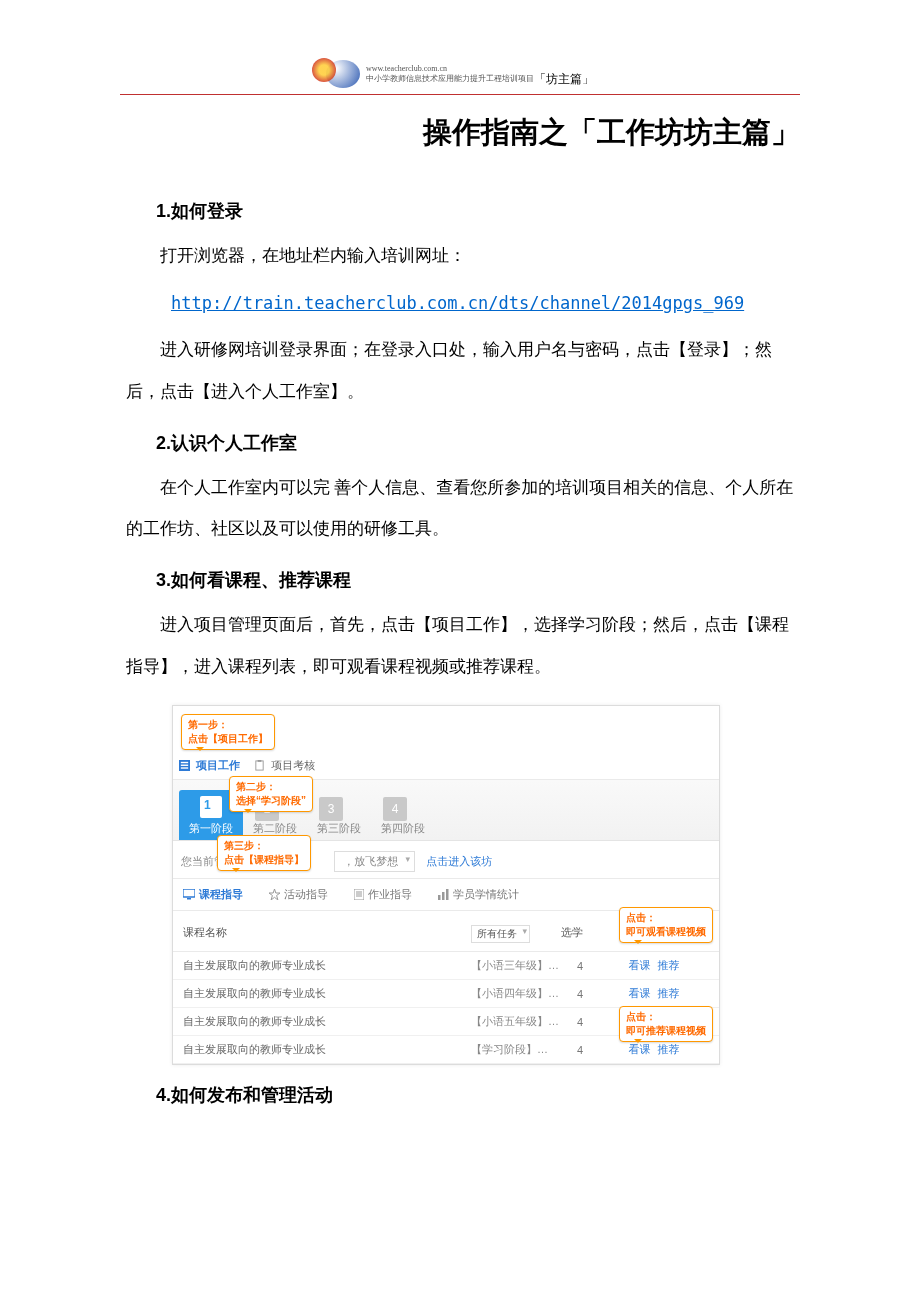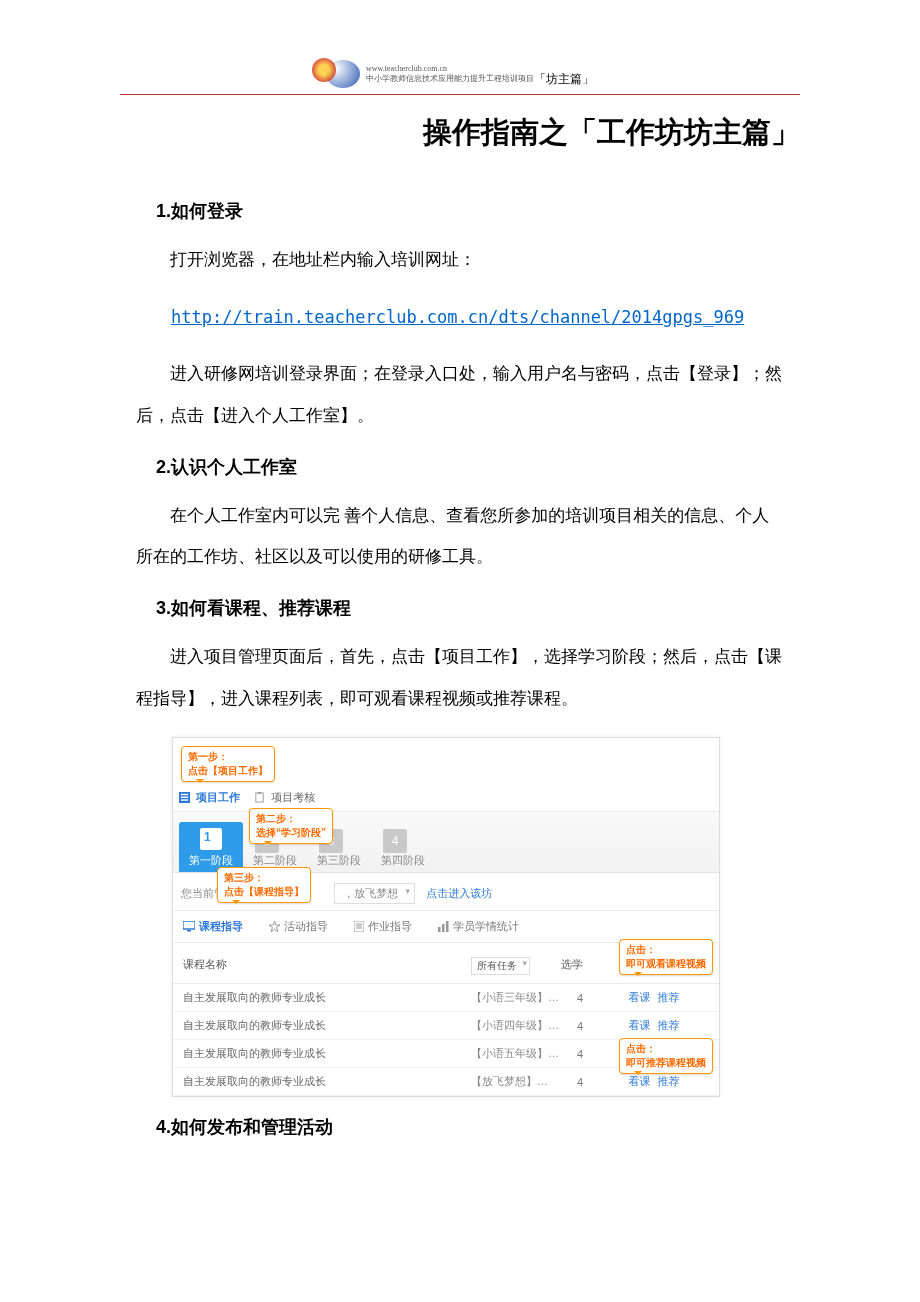--- a/index.html
+++ b/index.html
@@ -58,21 +58,21 @@
     font-weight: bold;
     font-family: "SimHei", "黑体", sans-serif;
     margin: 18px 0 12px 0;
     text-indent: 2em;
   }
   .body-p {
     font-size: 17px;
     line-height: 2.45;
     font-family: "SimSun", "宋体", serif;
     text-indent: 2em;
-    margin: 16px;
+    margin: 6px;
   }
   .url-link {
     color: #0066cc;
     text-decoration: underline;
     font-family: "SimSun", monospace;
     font-size: 17px;
     display: block;
     text-indent: 3em;
     line-height: 2.4;
   }
@@ -260,21 +260,21 @@
           <svg viewBox="0 0 12 12">
               <rect x="2" y="1" width="8" height="10" fill="none" stroke="#999" stroke-width="1"></rect>
               <rect x="4" y="0" width="4" height="2" fill="#999"></rect>
             </svg>
         </span>
         <span>项目考核</span>
       </span>
     </div>
 
     <div class="phase-bar">
-      <div class="callout callout-tail-bottom callout-float" style="left:76px; top:-4px;">
+      <div class="callout callout-tail-bottom callout-float" style="left:56px; top:-4px;">
         <span class="callout-orange">第二步：</span><br>
         <b>选择“学习阶段”</b>
       </div>
       <div class="phase-btn active">
         <span class="book"></span>
         <span>第一阶段</span>
       </div>
       <div class="phase-btn">
         <span class="phase-gray">2</span><br>
         <span>第二阶段</span>
@@ -383,21 +383,21 @@
         <div class="c4" style="position:relative;">
           <div class="callout callout-tail-bottom callout-float" style="right:-4px; top:-16px; text-align:left; white-space:nowrap;">
             <span class="callout-orange">点击：</span><br>
             <b>即可推荐课程视频</b>
           </div>
         </div>
       </div>
 
       <div class="trow">
         <div class="c1">自主发展取向的教师专业成长</div>
-        <div class="c2">【放飞梦想】…</div>
+        <div class="c2">【学习阶段】…</div>
         <div class="c3">4</div>
         <div class="c4">
           <a>看课</a>
           <a>推荐</a>
         </div>
       </div>
 
     </div>
   </div>
 

